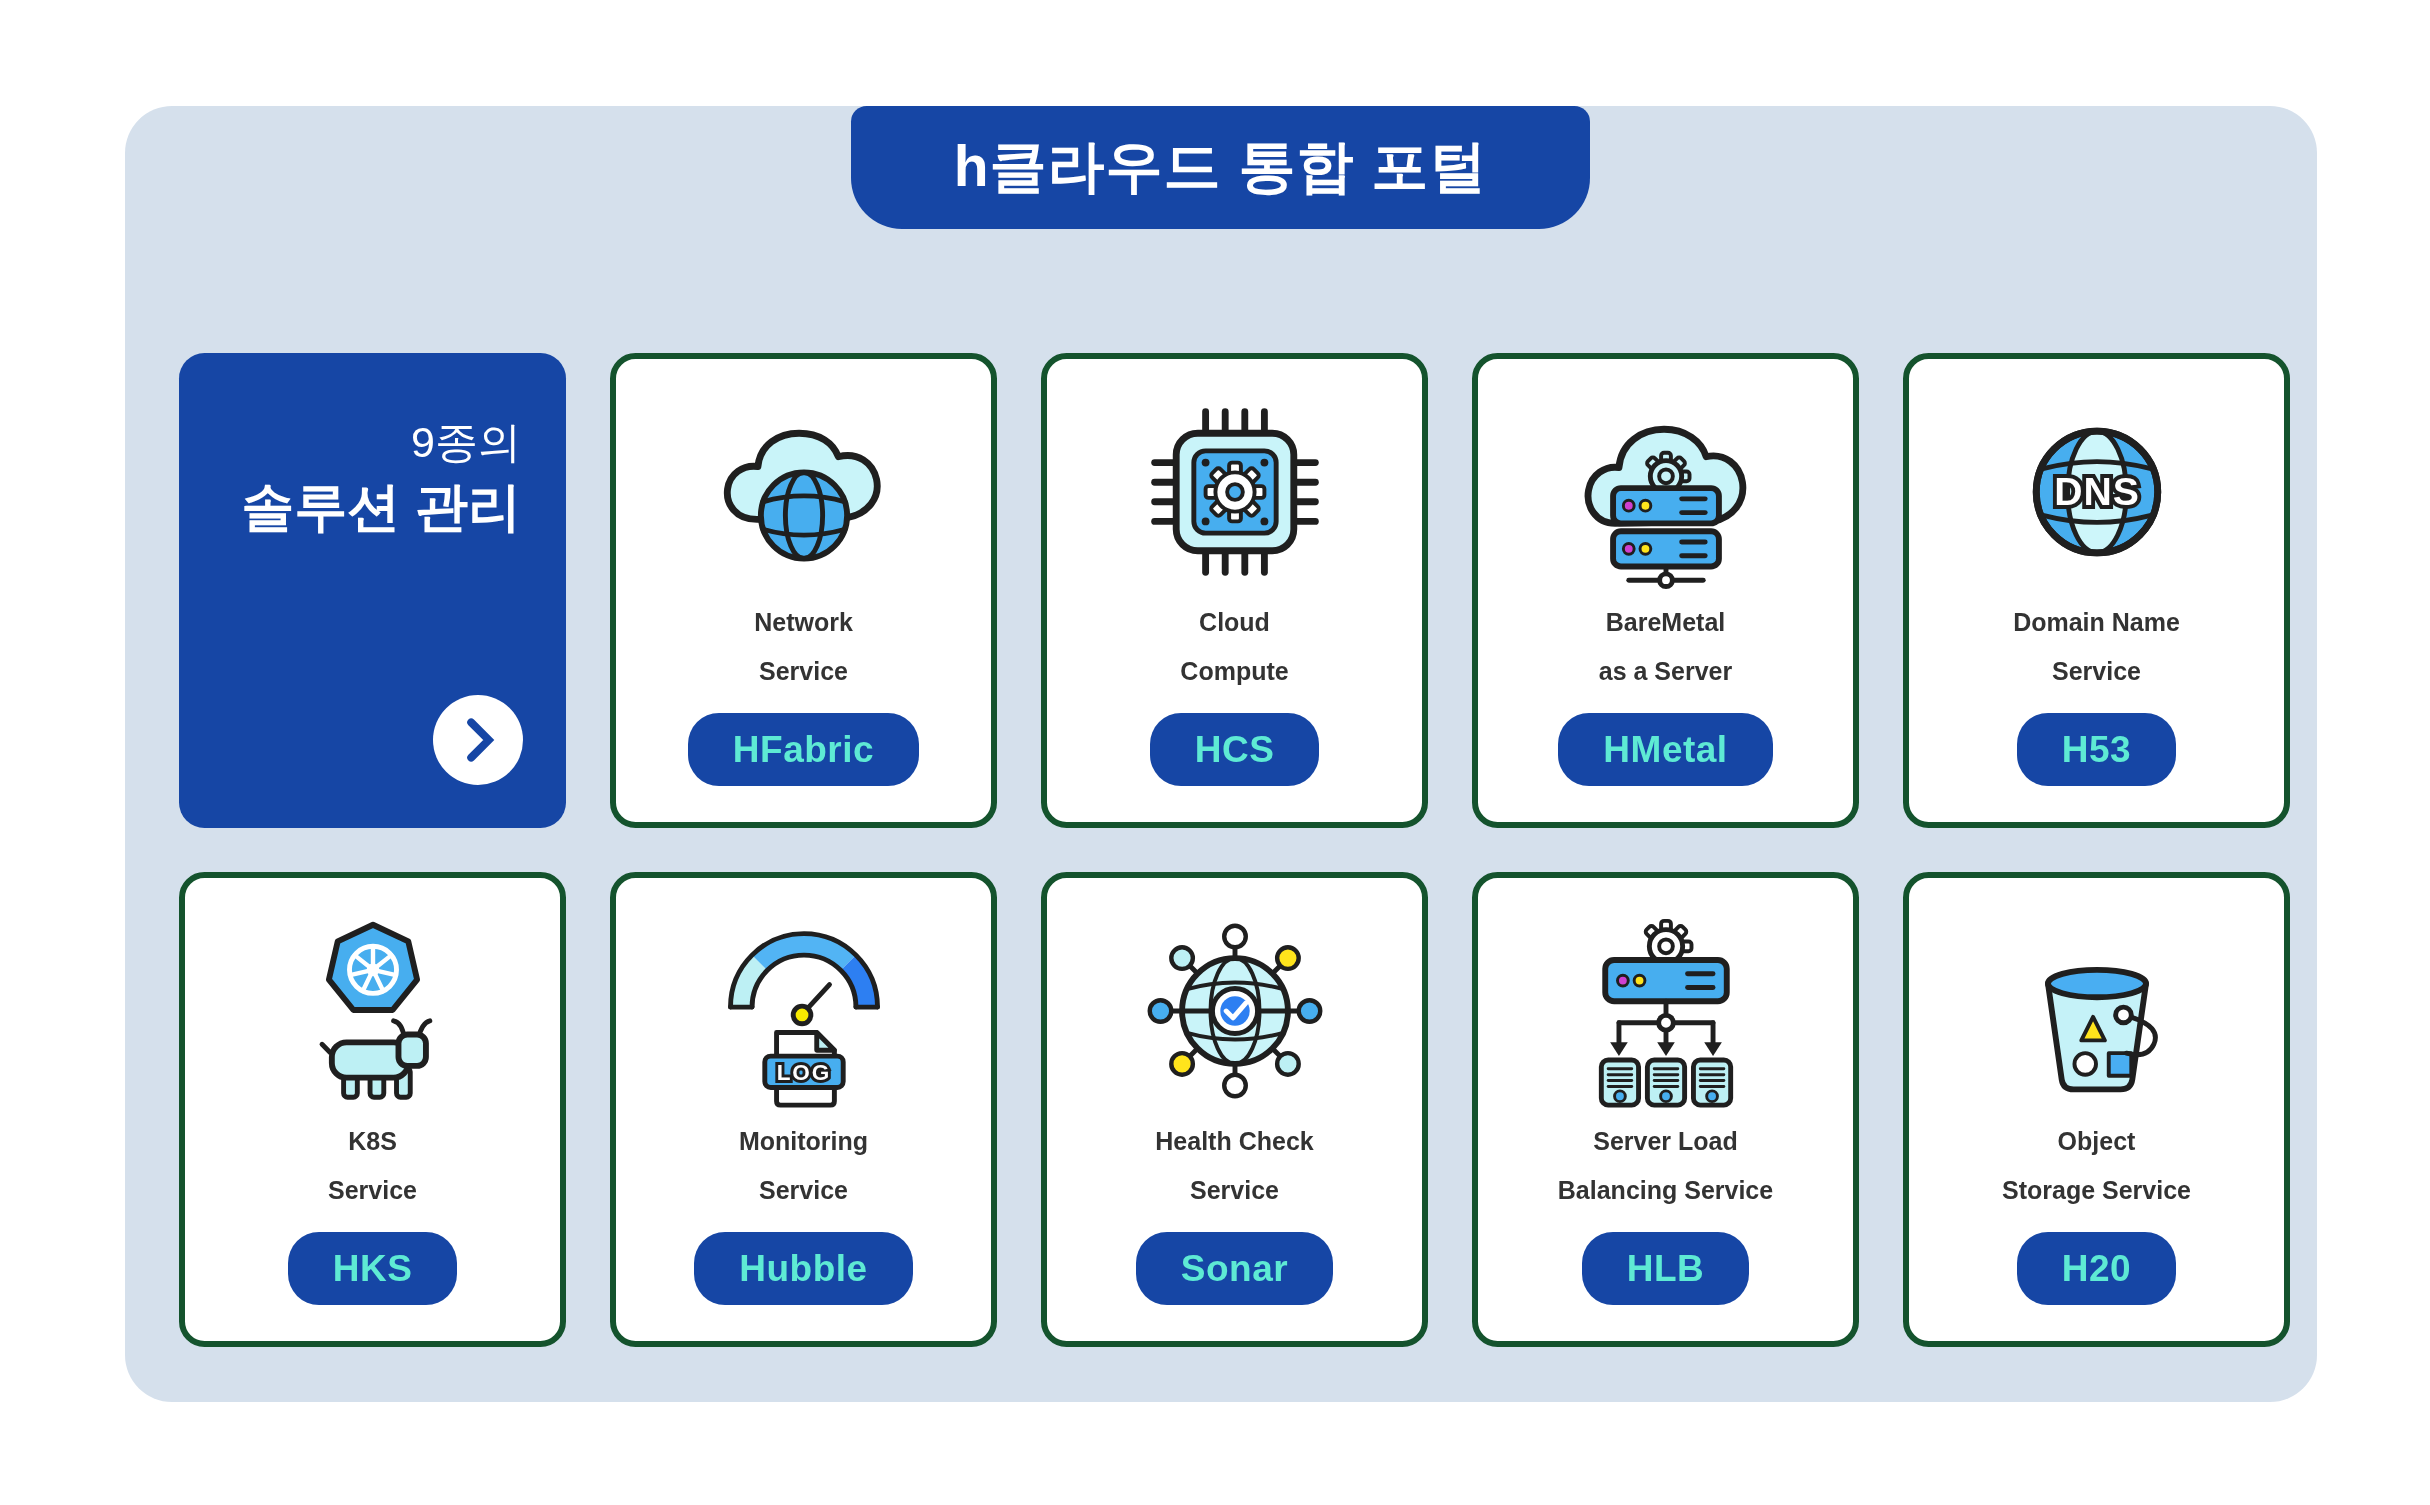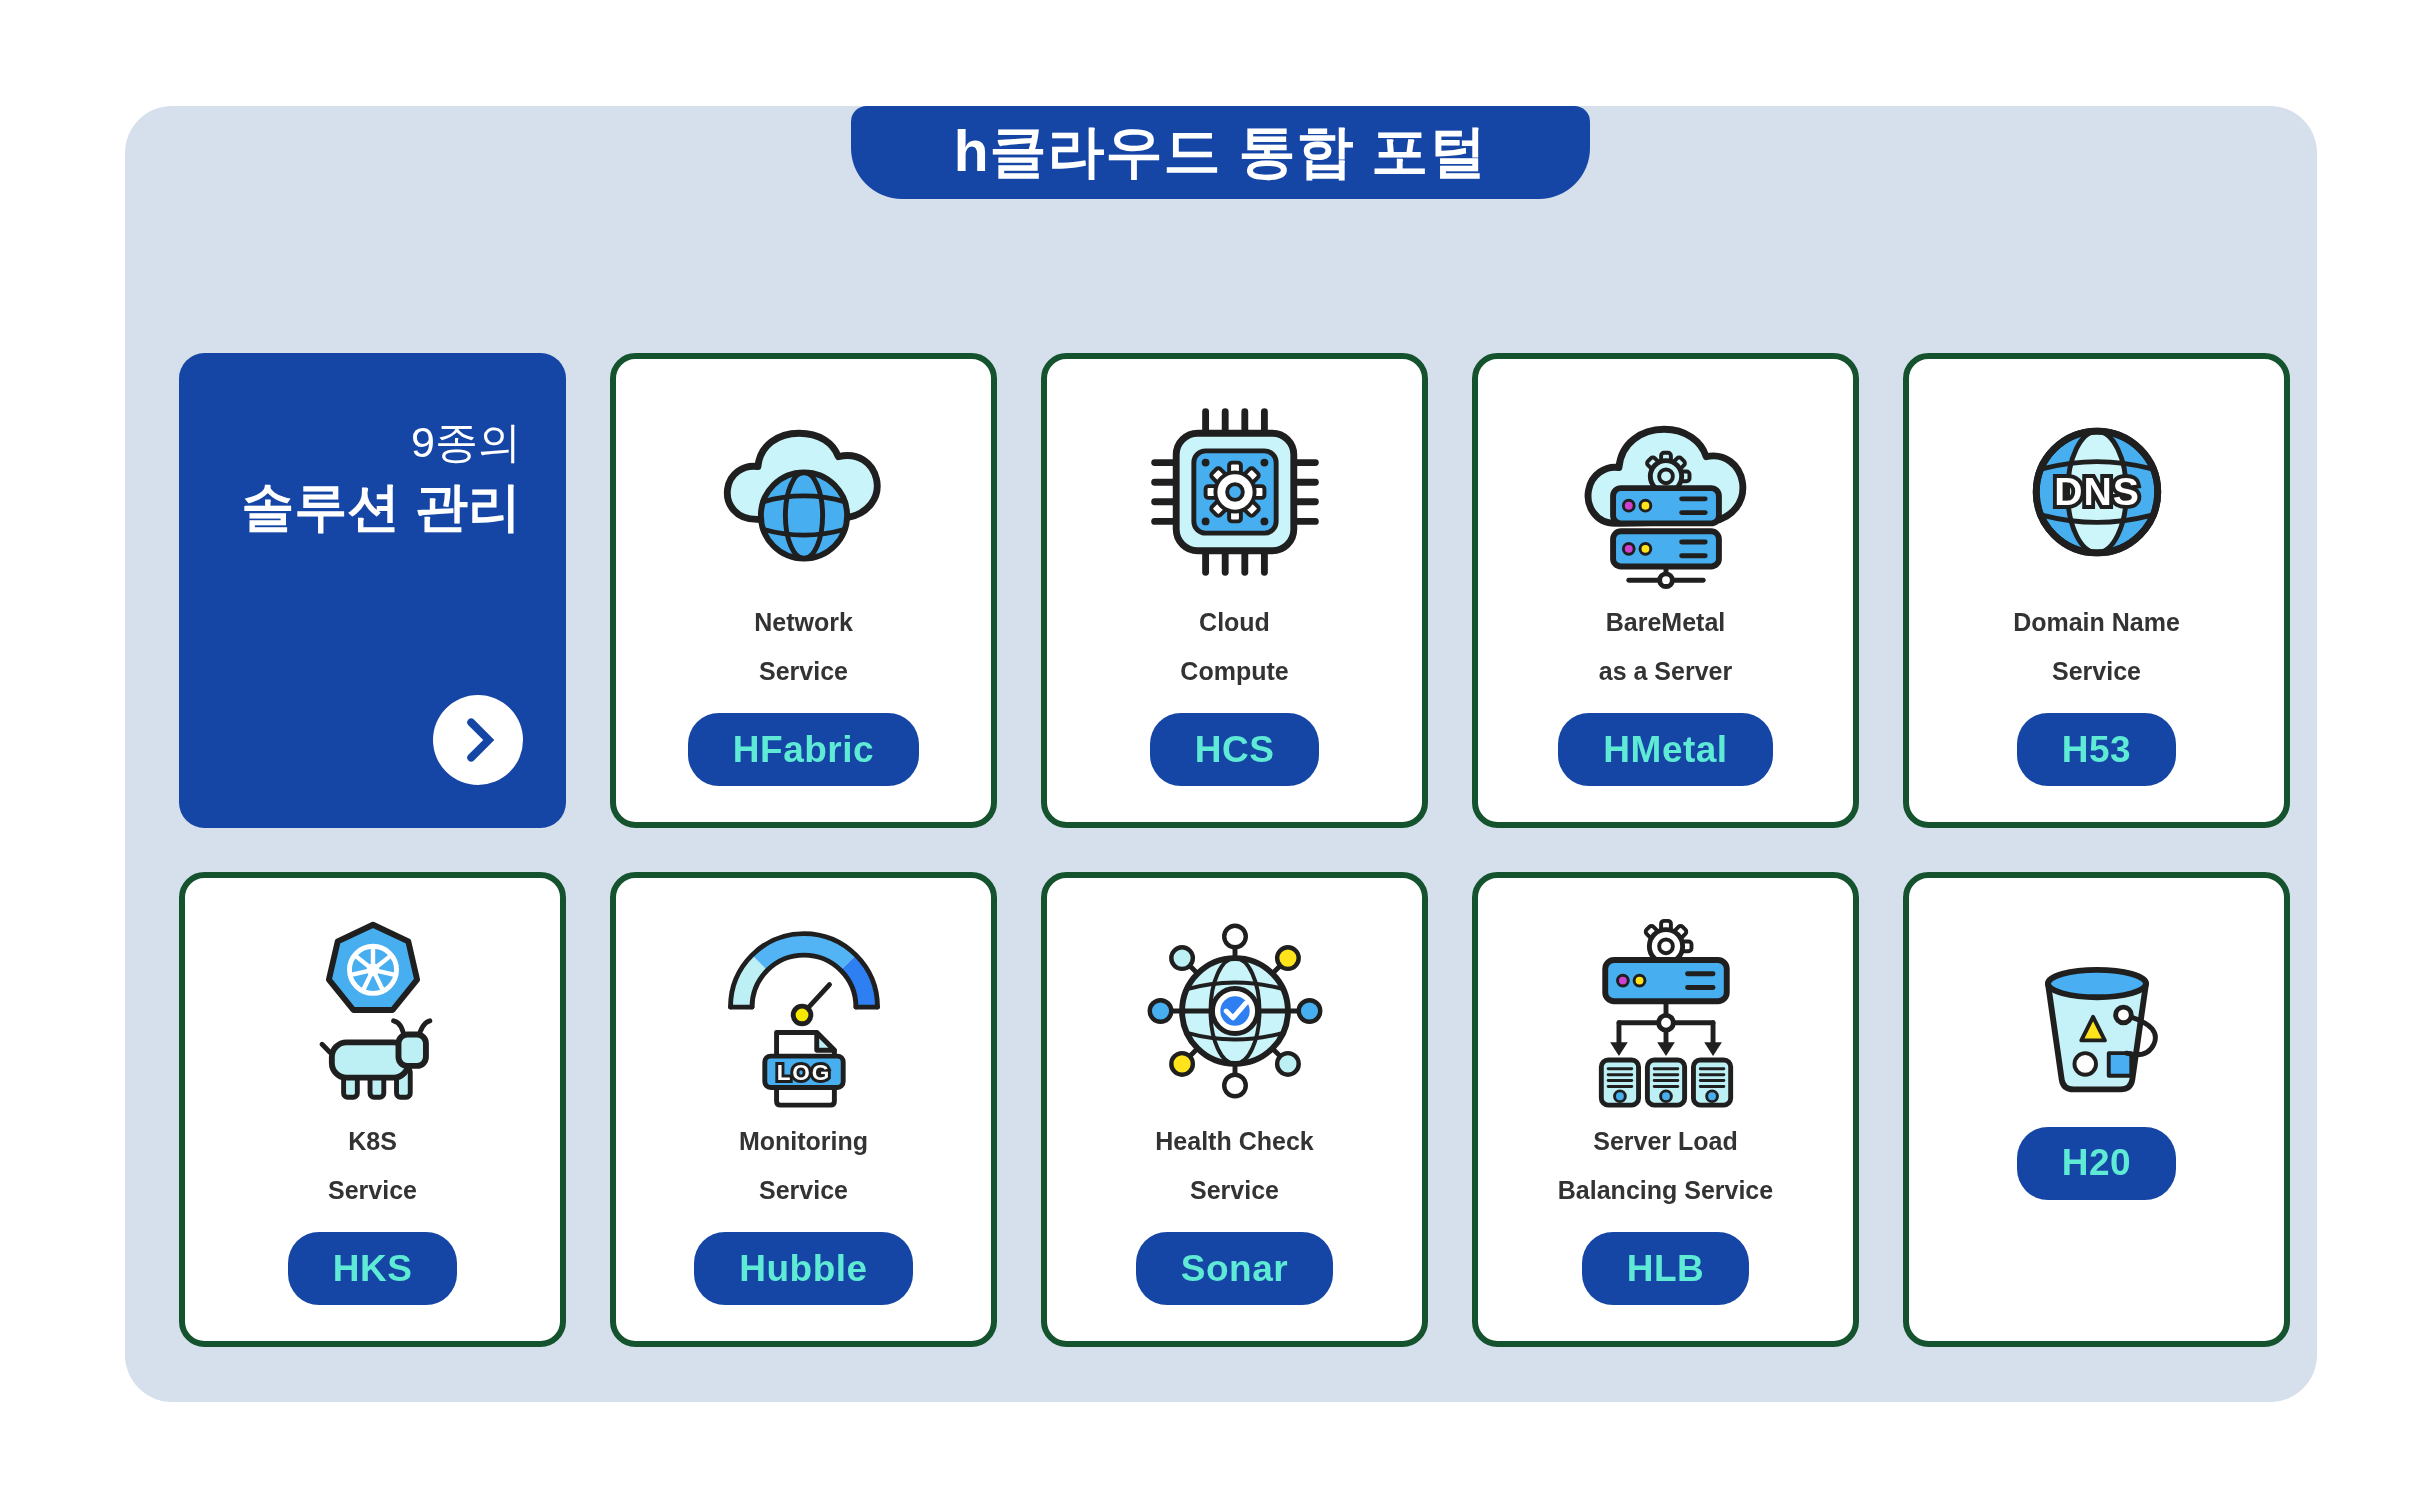--- a/index.html
+++ b/index.html
@@ -2,21 +2,21 @@
 <html><head>
 <meta charset="utf-8">
 <style>
   * { margin:0; padding:0; box-sizing:border-box; }
   body { background:#ffffff; font-family:"Liberation Sans", sans-serif; }
   .page { position:relative; width:2431px; height:1506px; background:#ffffff; overflow:hidden; }
 
   .container { position:absolute; left:125px; top:106px; width:2192px; height:1296px;
                background:#d5e0ec; border-radius:47px; }
 
-  .header-pill { position:absolute; left:726px; top:0; width:739px; height:93px;
+  .header-pill { position:absolute; left:726px; top:0; width:739px; height:123px;
                  background:#1646a5; border-radius:15.7px 15.7px 51px 51px;
                  display:flex; align-items:center; justify-content:center; }
   .header-pill h1 { color:#ffffff; font-size:57px; font-weight:800; letter-spacing:1px; }
 
   .cards { position:absolute; left:54px; top:247px;
            display:grid; grid-template-columns:repeat(5, 387px); grid-auto-rows:475px;
            column-gap:44px; row-gap:44px; }
 
   .card { background:#ffffff; border-radius:25.5px; border:6px solid #14532d;
           display:flex; flex-direction:column; align-items:center; padding-top:35px; }
@@ -335,19 +335,23 @@
           <svg width="196" height="196" viewBox="0 0 200 200">
             <path class="ol" d="M50 72 L64 170 Q65.5 180 76 180 L124 180 Q134.5 180 136 170 L150 72 Z" fill="#c5f2f8" stroke-width="6"></path>
             <ellipse class="ol" cx="100" cy="72" rx="50" ry="14" fill="#49aef2" stroke-width="6"></ellipse>
             <polygon class="ol" points="84,130 96,106 108,130" fill="#ffe41c" stroke-width="4"></polygon>
             <circle class="ol" cx="88" cy="154" r="11" fill="#ffffff" stroke-width="4"></circle>
             <rect class="ol" x="112" y="143" width="23" height="23" fill="#49aef2" stroke-width="4"></rect>
             <path class="ol" d="M134 106 Q166 116 158 134 Q151 149 130 143" fill="none" stroke-width="5"></path>
             <circle class="ol" cx="127" cy="104" r="8" fill="#ffffff" stroke-width="5"></circle>
           </svg>
         </div>
+        <div class="title">
+          <span>Object</span>
+            <span>Storage Service</span>
+        </div>
         <div class="badge">H20</div>
       </div>
 
     </div>
   </div>
 </div>
 
 
 </body></html>

